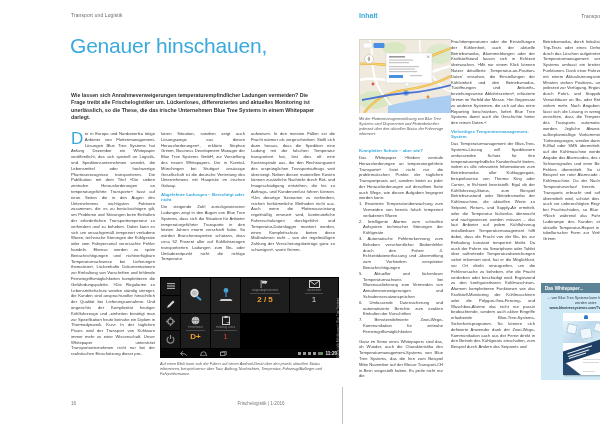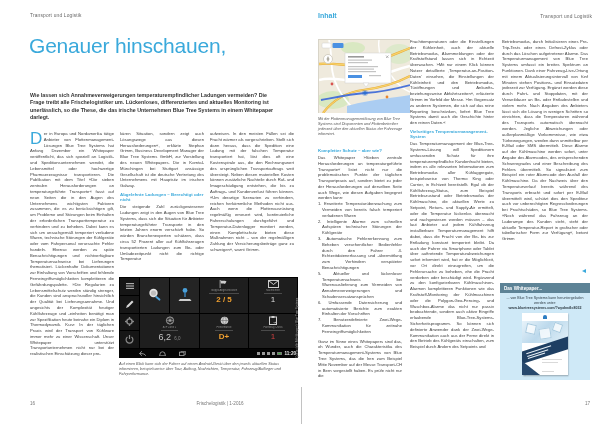--- a/index.html
+++ b/index.html
@@ -1,19 +1,19 @@
 <!DOCTYPE html>
 <html><head>
 <meta charset="utf-8">
 <style>
   :root{ --accent:#3aa9db; }
   *{margin:0;padding:0;box-sizing:border-box;}
   html,body{width:600px;height:424px;}
   body{font-family:"Liberation Sans",sans-serif;background:#fff;position:relative;overflow:hidden;}
-  .abs{position:absolute;}
+  .abs{position:absolute;margin-left:41px;}
   .pg-header{font-size:4.8px;color:#666;letter-spacing:0.2px;}
   .body-text{font-size:4.2px;line-height:5.8px;color:#3c3c3c;text-align:justify;}
   .col{width:84px;overflow:hidden;}
   .col-h{font-size:4.4px;line-height:5.4px;font-weight:bold;color:var(--accent);margin:3px 0 1.5px;text-align:left;}
   .caption{font-style:italic;font-size:3.8px;line-height:5px;color:#555;text-align:left;}
   .dropcap{float:left;font-size:17px;line-height:15px;color:var(--accent);padding-right:1.5px;font-weight:400;}
   .pagenum{font-size:4.6px;color:#777;}
 
   
   .lp-title{left:29px;top:33px;font-size:21px;line-height:25px;color:var(--accent);font-weight:400;letter-spacing:-0.2px;}
@@ -150,32 +150,20 @@
         <div class="t-label">Stopps Abgeschlossen</div>
         <div class="t-value orange">2 / 5</div>
       </div>
       <div class="tile">
         <svg width="11" height="8" viewBox="0 0 11 8">
             <rect x="0.5" y="0.5" width="10" height="7" fill="none" stroke="#cfcfcf" stroke-width="1"></rect>
             <path d="M0.5 0.5 L5.5 4.5 L10.5 0.5" fill="none" stroke="#cfcfcf" stroke-width="1"></path>
           </svg>
         <div class="t-label">Nachrichten</div>
         <div class="t-value white">1</div>
-      </div>
-      <div class="tile" style="grid-column:1 / span 2;">
-        <svg width="10" height="9" viewBox="0 0 10 9">
-            <circle cx="5" cy="4.5" r="3.6" fill="none" stroke="#9a9a9a" stroke-width="1"></circle>
-            <circle cx="5" cy="4.5" r="1.2" fill="#9a9a9a"></circle>
-            <path d="M5 0.9 L5 4.5 M1.4 4.5 L8.6 4.5 M2.5 2 L7.5 7 M7.5 2 L2.5 7" stroke="#9a9a9a" stroke-width="0.6"></path>
-          </svg>
-        <div class="t-label">ATP Zone 1</div>
-        <div class="zone-vals">
-          <span class="zone-big">6,2</span>
-          <span class="zone-small">6,0</span>
-        </div>
       </div>
       <div class="tile">
         <svg width="9" height="9" viewBox="0 0 9 9">
             <circle cx="4.5" cy="4.5" r="3.8" fill="#cfcfcf"></circle>
             <path d="M0.7 4.5 H8.3 M4.5 0.7 C2.2 3 2.2 6 4.5 8.3 M4.5 0.7 C6.8 3 6.8 6 4.5 8.3" stroke="#6a6a6a" stroke-width="0.6" fill="none"></path>
           </svg>
         <div class="t-label">Performance</div>
         <div class="t-value orange">D+</div>
       </div>
       <div class="tile">

